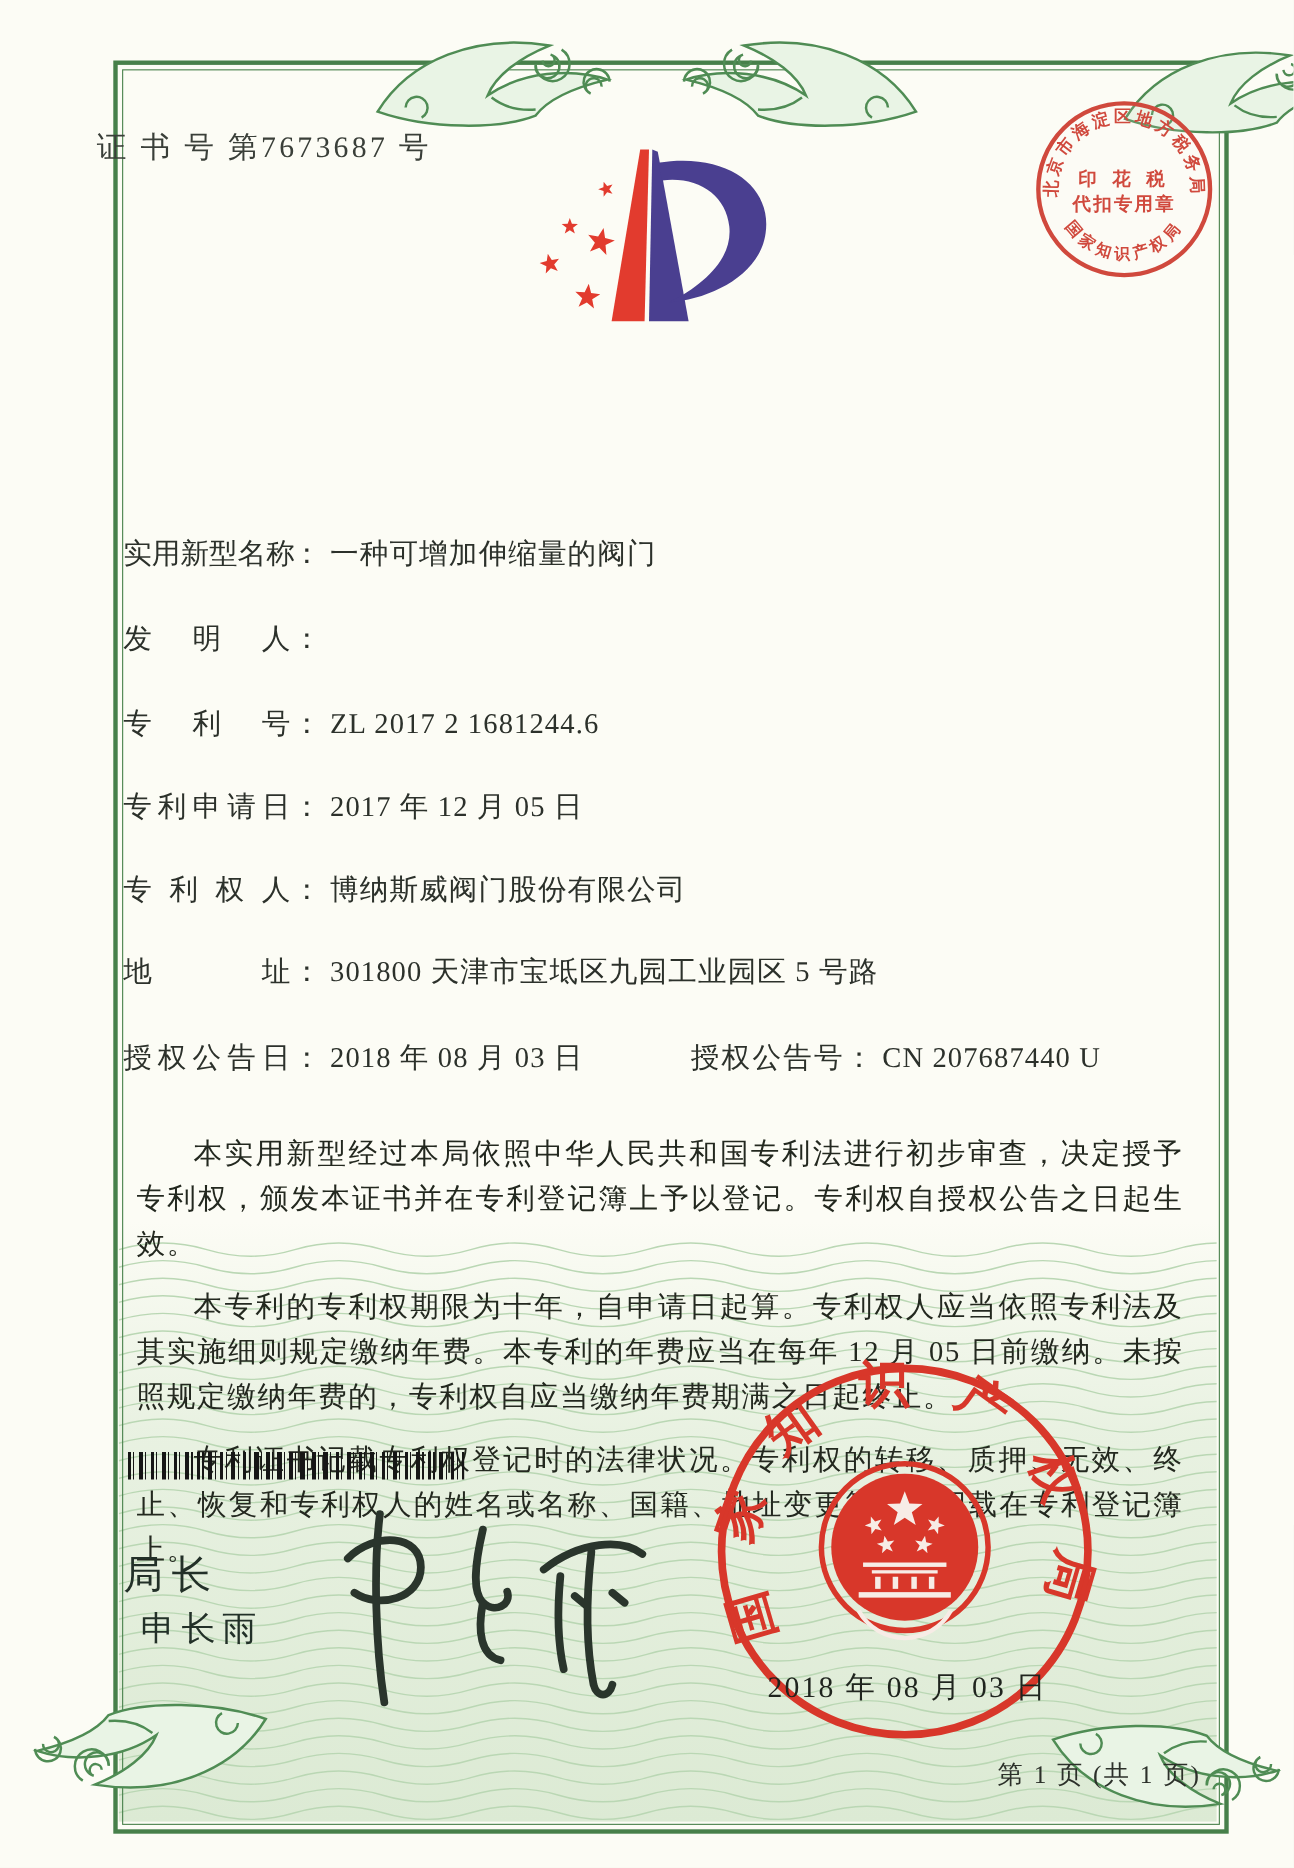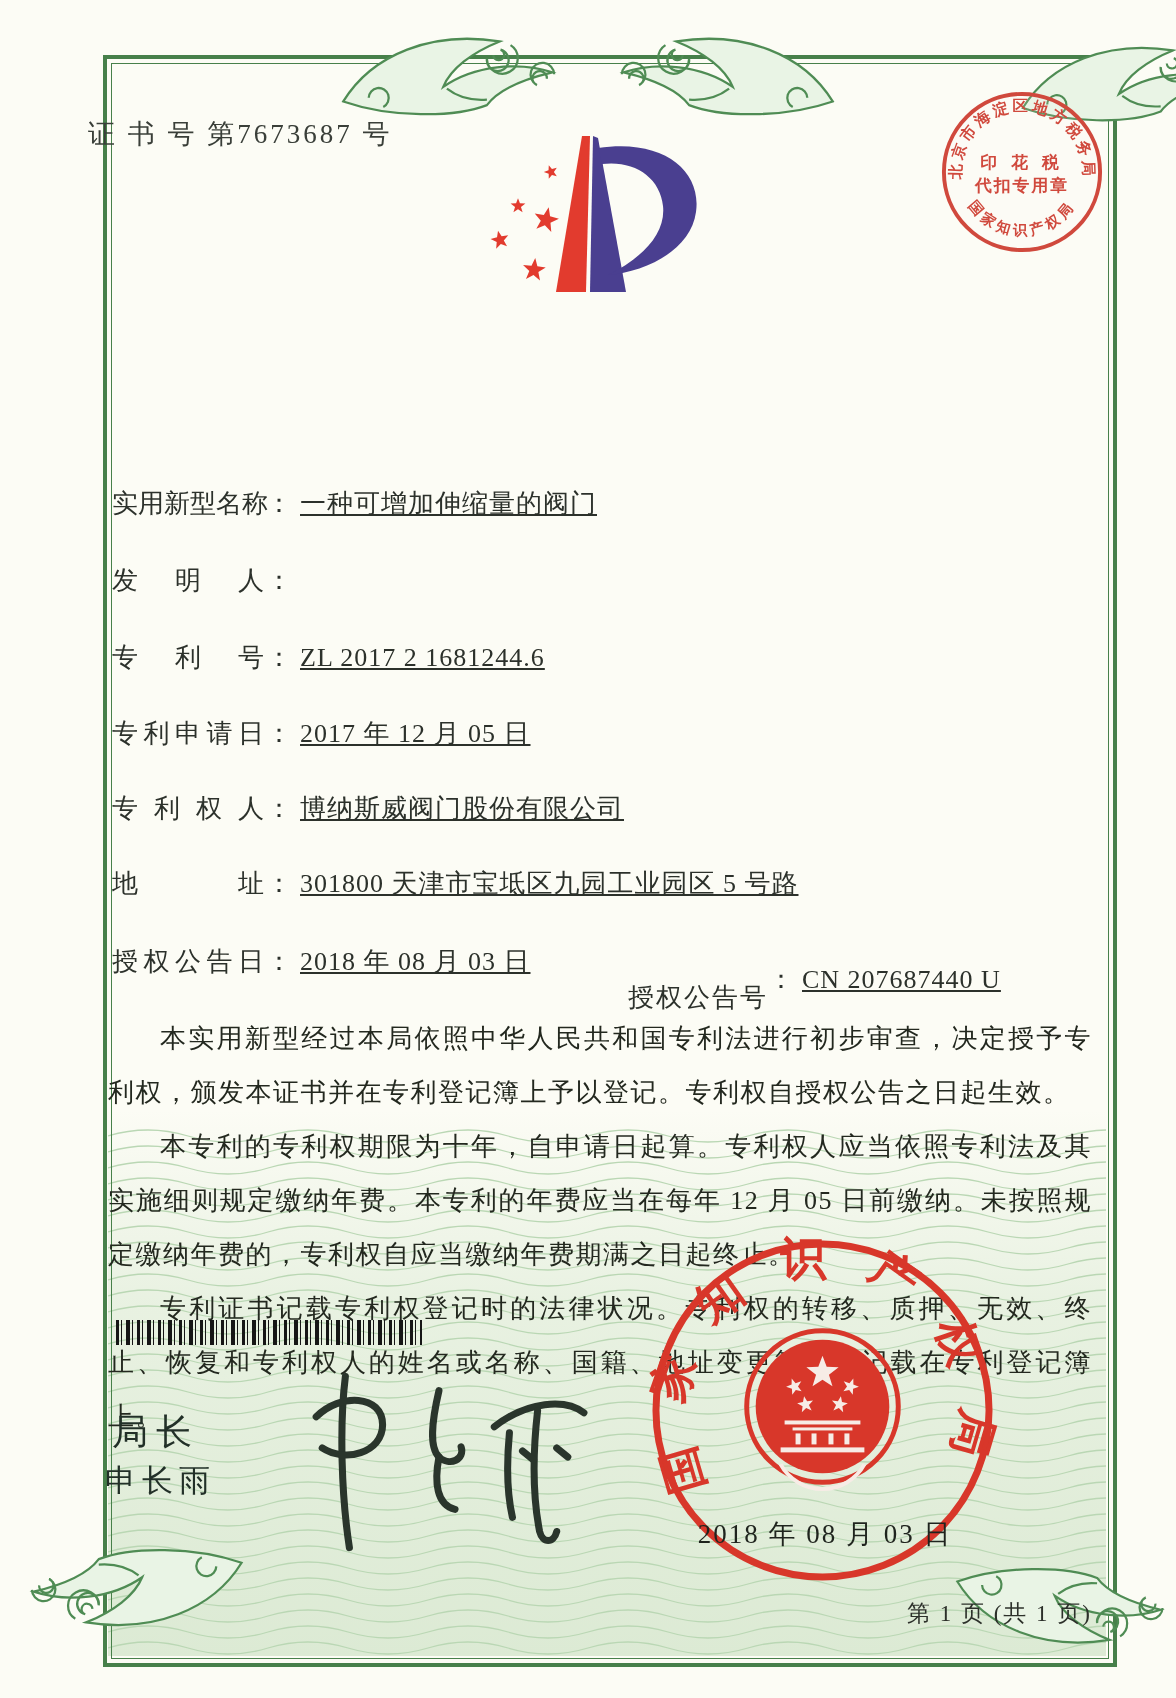--- a/index.html
+++ b/index.html
@@ -20,33 +20,33 @@
   .cert-no{position:absolute;left:88px;top:116px;font-size:27px;letter-spacing:3px;color:#3a3f39;}
   .logo{position:absolute;left:430px;top:120px;width:320px;height:185px;}
   .stamp{position:absolute;left:938px;top:88px;width:168px;height:168px;}
 
   .title{position:absolute;left:0;top:294px;width:1120px;text-align:center;
          font-size:57px;font-weight:500;letter-spacing:11px;color:#39423a;}
 
   .field{position:absolute;left:112px;display:flex;align-items:center;font-size:26px;color:#2c312b;white-space:nowrap;}
   .flabel{display:inline-block;width:152px;text-align:justify;text-align-last:justify;}
   .fcolon{margin:0 8px 0 2px;}
-  .fvalue{letter-spacing:1px;text-decoration:underline;}
+  .fvalue{letter-spacing:1px;}
   .grant{left:628px;}
-  .grant .flabel{width:138px;margin-top:36px;}
+  .grant .flabel{width:138px;}
 
   .paras{position:absolute;left:108px;top:1012px;width:984px;font-size:26px;color:#23281f;}
-  .paras p{margin:0;text-indent:2em;text-align:justify;line-height:54px;letter-spacing:1.5px;}
+  .paras p{margin:16px;text-indent:2em;text-align:justify;line-height:41px;letter-spacing:1.5px;}
 
   .barcode{position:absolute;left:116px;top:1320px;width:306px;height:25px;
     background:repeating-linear-gradient(90deg,#161616 0 3px,transparent 3px 5px,#161616 5px 6px,transparent 6px 10px,#161616 10px 14px,transparent 14px 16px,#161616 16px 17px,transparent 17px 21px);}
 
   .director-title{position:absolute;left:112px;top:1408px;font-size:36px;letter-spacing:8px;color:#223028;
                   font-family:"Liberation Sans","DejaVu Sans",sans-serif;}
-  .director-name{position:absolute;left:105px;top:1460px;font-size:31px;letter-spacing:6px;color:#223028;
+  .director-name{position:absolute;left:128px;top:1460px;font-size:31px;letter-spacing:6px;color:#223028;
                  font-family:"Liberation Sans","DejaVu Sans",sans-serif;}
   .sig{position:absolute;left:288px;top:1354px;width:312px;height:202px;}
 
   .seal{position:absolute;left:645px;top:1233px;width:355px;height:355px;}
   .seal-date{position:absolute;left:660px;top:1516px;width:330px;text-align:center;
              font-size:27px;letter-spacing:2px;color:#1f241e;z-index:5;}
 
   .footer{position:absolute;left:0;top:1598px;width:1092px;text-align:right;font-size:23px;letter-spacing:2px;color:#2c302a;}
 </style>
 </head>

